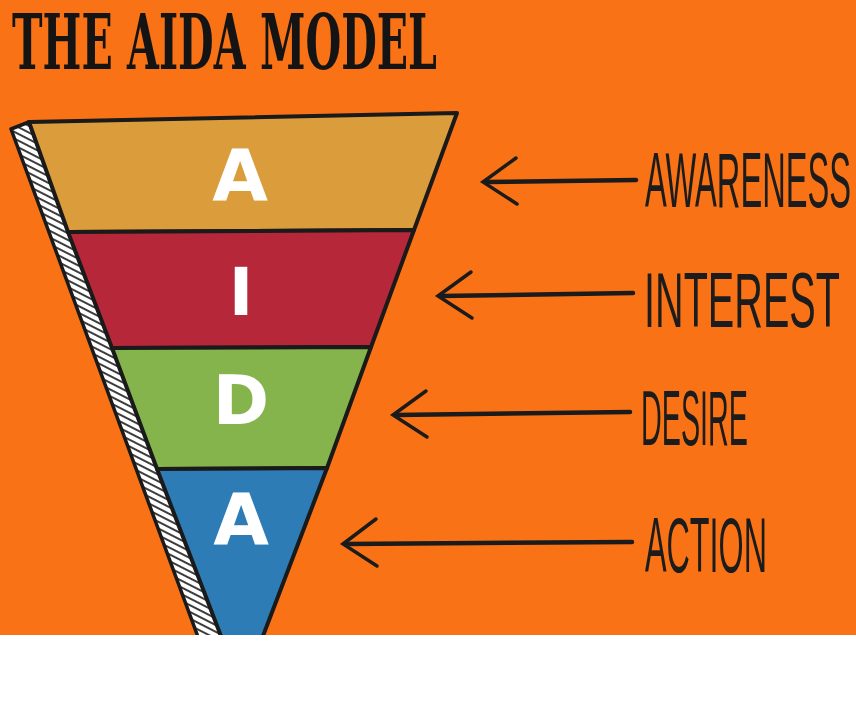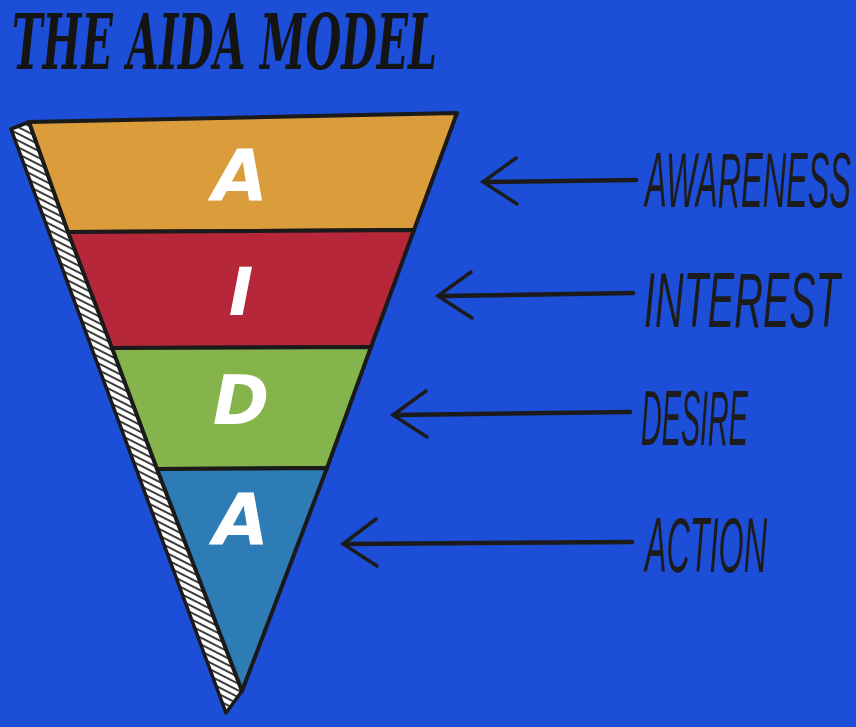--- a/index.html
+++ b/index.html
@@ -4,24 +4,23 @@
 <style>
   html, body {
     margin: 0;
     padding: 0;
     background: #ffffff;
     font-family: "Liberation Sans", sans-serif;
   }
   .canvas {
     position: relative;
     width: 856px;
-    height: 727px;
-    background: #1d4ed8;
+    height: 635px;
+    background: #f97316;
     overflow: hidden;
-    font-style: italic;
   }
   svg { display: block; }
   .title-text {
     font-family: "DejaVu Serif", "Liberation Serif", serif;
     font-weight: bold;
     fill: #141414;
   }
   .stage-letter {
     font-family: "DejaVu Sans", "Liberation Sans", sans-serif;
     font-weight: bold;

